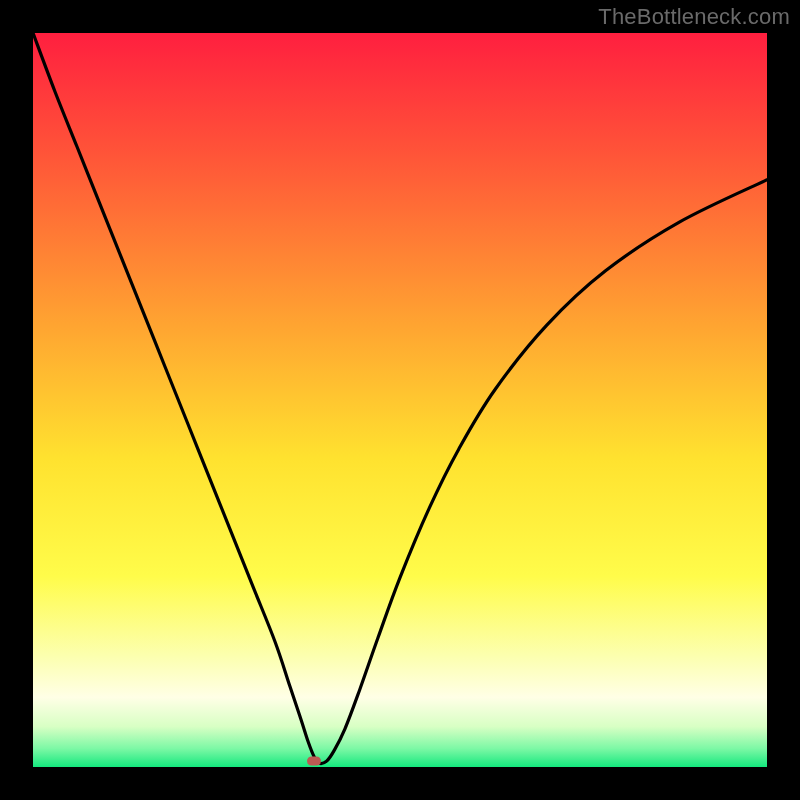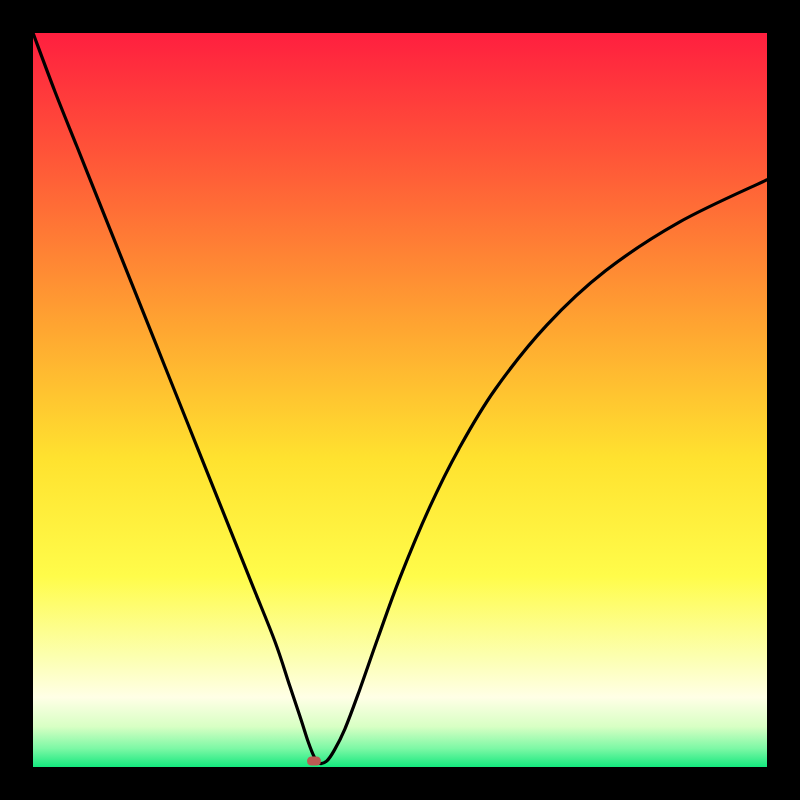--- a/index.html
+++ b/index.html
@@ -52,20 +52,21 @@
     border-radius: 5px;
     transform: translate(-50%, -50%);
     z-index: 6;
   }
 </style>
 </head>
 <body>
 
 <div class="frame">
 
+  <div class="watermark">TheBottleneck.com</div>
 
   <div class="plot-area">
     <svg class="gradient-bg" viewBox="0 0 734 734" preserveAspectRatio="none">
       <defs>
         <linearGradient id="bg-grad" x1="0" y1="0" x2="0" y2="1">
             <stop offset="0%" stop-color="#ff1f3f"></stop>
             <stop offset="17%" stop-color="#ff5638"></stop>
             <stop offset="40%" stop-color="#ffa531"></stop>
             <stop offset="57.99999999999999%" stop-color="#ffe22f"></stop>
             <stop offset="74%" stop-color="#fffc4a"></stop>

